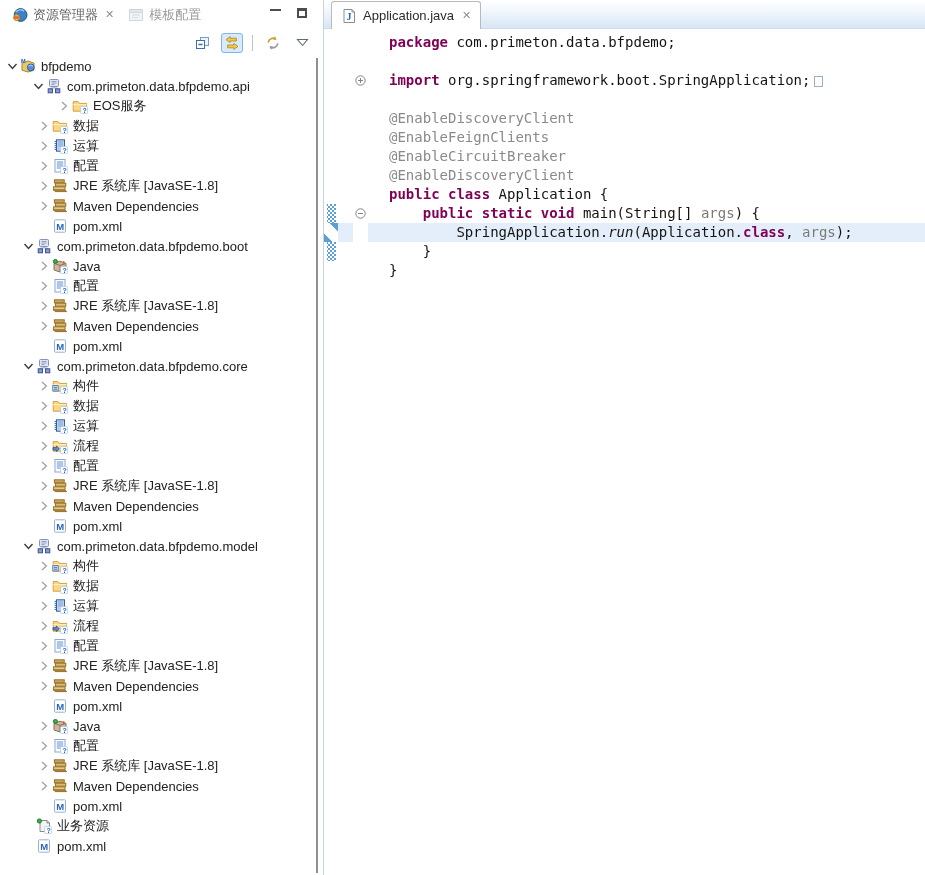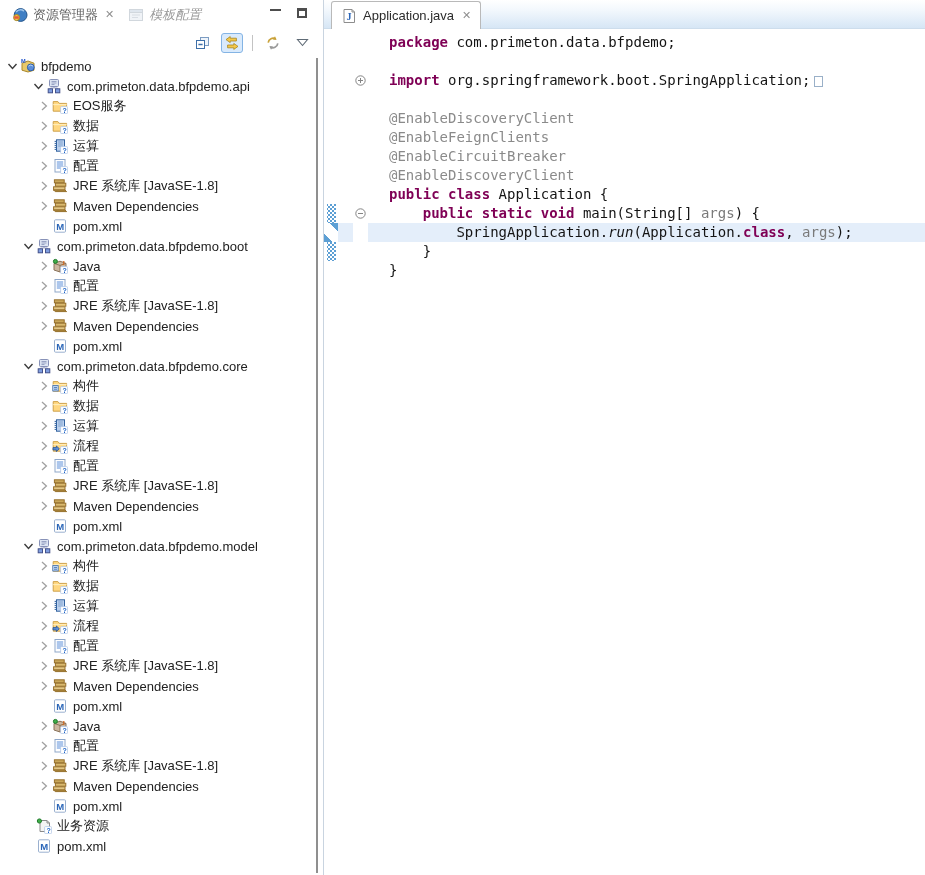--- a/index.html
+++ b/index.html
@@ -6,21 +6,21 @@
   html,body { width:925px; height:875px; overflow:hidden; background:#fff; }
   body { font-family:"Liberation Sans", sans-serif; }
 
   .app { display:flex; width:925px; height:875px; background:#be185d;justify-content:flex-end; }
 
   
   .explorer { width:323px; height:875px; position:relative; background:#fff; flex:0 0 323px; }
 
   .lp-header { height:29px; display:flex; align-items:center; padding-left:5px; position:relative; }
   .lp-tab { display:flex; align-items:center; gap:5px; padding:0 7px; height:28px; font-size:13px; color:#636363; cursor:default; }
-  .lp-tab.inactive { color:#9a9a9a;font-style:italic; }
+  .lp-tab.inactive { color:#9a9a9a; }
   .lp-tab .ticon16 { width:16px; height:16px; display:inline-block; }
   .lp-tab.inactive .ticon16 { opacity:.45; }
   .tab-close { font-size:11px; color:#8f8f8f; margin-left:2px; line-height:1; }
 
   .win-controls { position:absolute; right:16px; top:7px; display:flex; gap:16px; align-items:center; }
   .btn-min { width:11px; height:11px; position:relative; }
   .btn-min::after { content:""; position:absolute; left:0; right:0; top:2px; border-top:2px solid #4d4d4d; }
   .btn-max { width:10px; height:10px; border:2px solid #4d4d4d; border-top-width:3px; }
 
   .lp-toolbar { height:27px; display:flex; align-items:center; justify-content:flex-end; gap:7px; padding-right:10px; }
@@ -162,21 +162,21 @@
             <svg width="16" height="16" viewBox="0 0 16 16">
               <rect x="3.5" y="1.5" width="9" height="7" rx="1" fill="#dde4f2" stroke="#8892b8"></rect>
               <path d="M5.5 3.5 h5 M5.5 5 h5 M5.5 6.5 h3" stroke="#8892b8" stroke-width="0.8"></path>
               <path d="M8 8.5 V10 M4.5 10 H11.5 M4.5 10 V10.8 M11.5 10 V10.8" stroke="#8892b8" stroke-width="0.8" fill="none"></path>
               <rect x="2.2" y="10.8" width="4.3" height="4" fill="#7f9ee0" stroke="#44518a"></rect>
               <rect x="9.5" y="10.8" width="4.3" height="4" fill="#7f9ee0" stroke="#44518a"></rect>
             </svg>
           </span>
           <span class="tlabel">com.primeton.data.bfpdemo.api</span>
         </div>
-        <div class="tree-row" style="padding-left: 37px;">
+        <div class="tree-row" style="padding-left: 37px; margin-left: 20px;">
           <span class="chev">
             <svg width="12" height="14" viewBox="0 0 12 14">
               <path d="M4 3 L8.4 7 L4 11" fill="none" stroke="#a0a0a0" stroke-width="1.3"></path>
             </svg>
           </span>
           <span class="ticon">
             <svg width="16" height="16" viewBox="0 0 16 16">
               <path d="M1.2 13.2 L1.2 3.6 L5.9 3.6 L7.4 5.4 L14.6 5.4 L14.6 13.2 Z" fill="#ffd781" stroke="#c89a3f" stroke-width="0.9"></path>
               <path d="M1.2 6.6 L14.6 6.6" stroke="#ffeebb" stroke-width="1.1"></path>
               <rect x="8.6" y="8.6" width="7" height="7" rx="1" fill="#ffffff" stroke="#a9c0e2" stroke-width="0.7"></rect>

